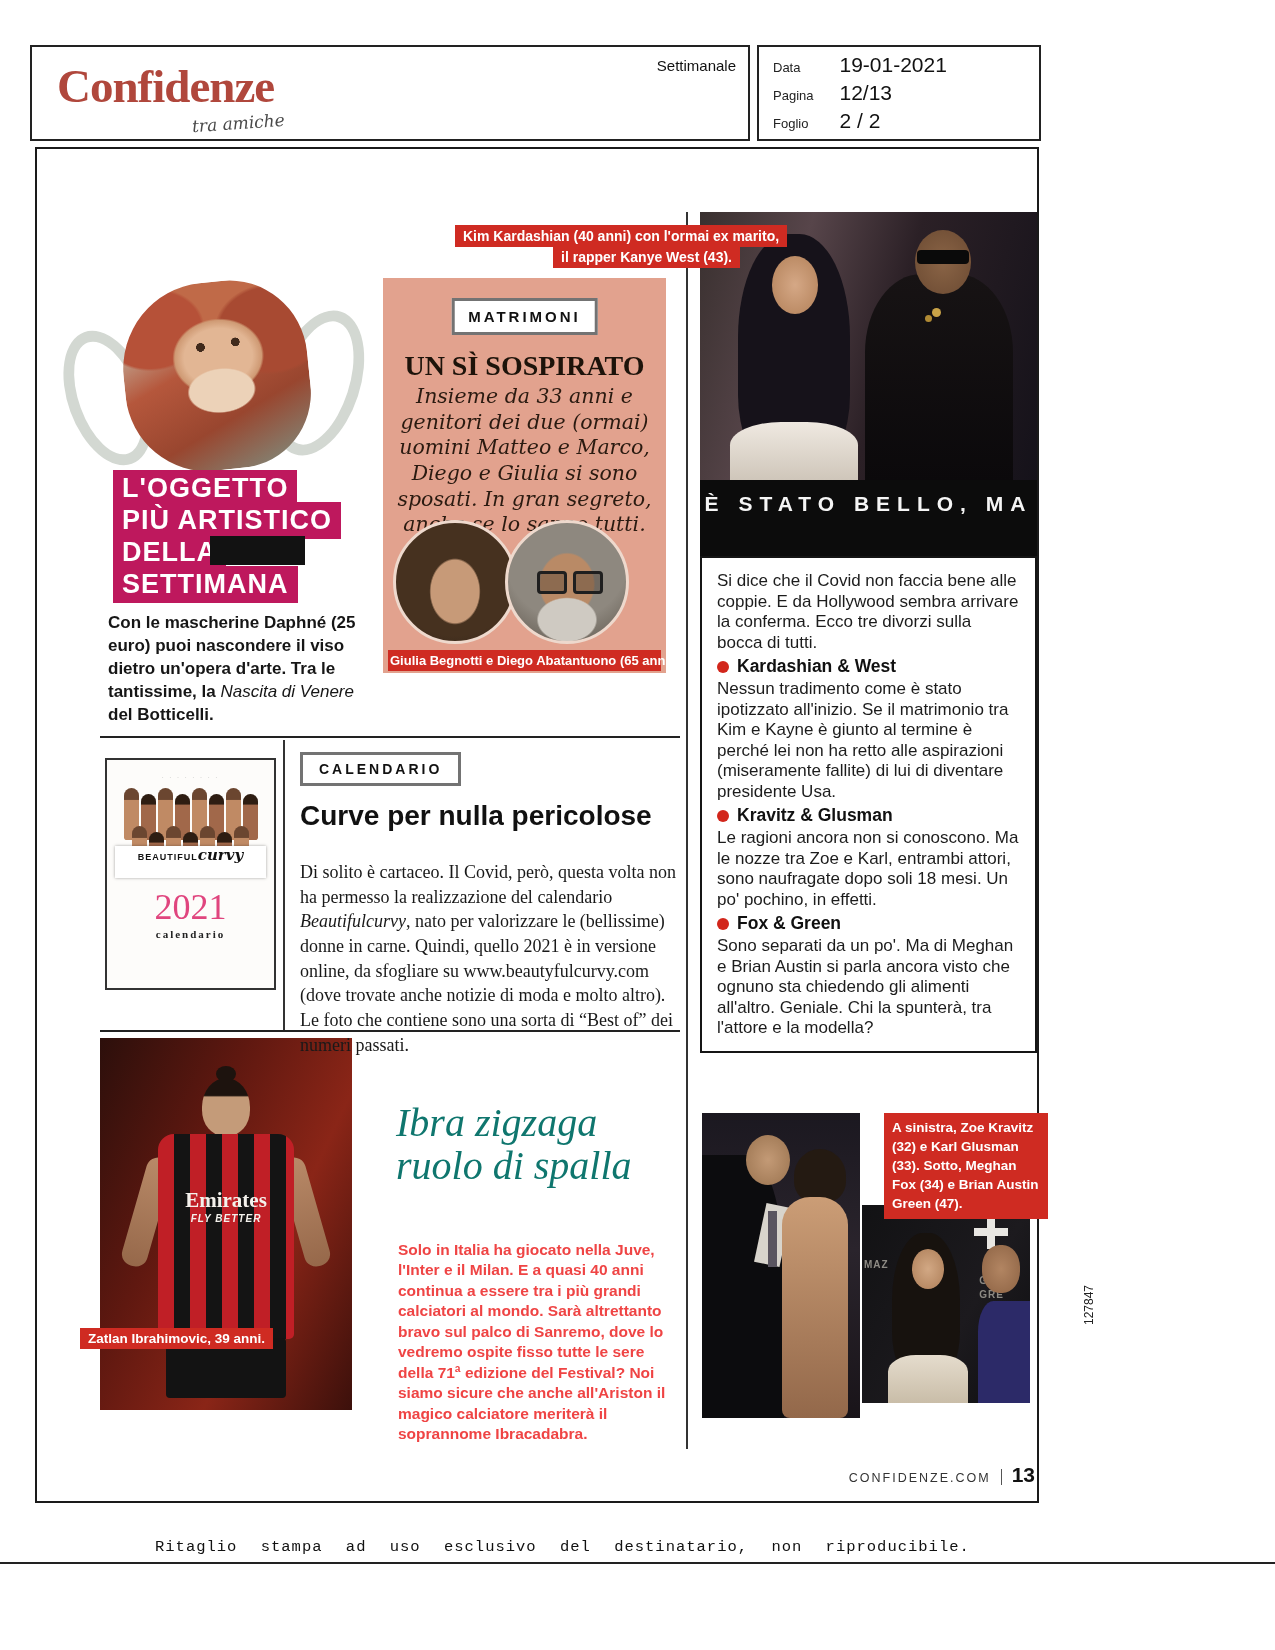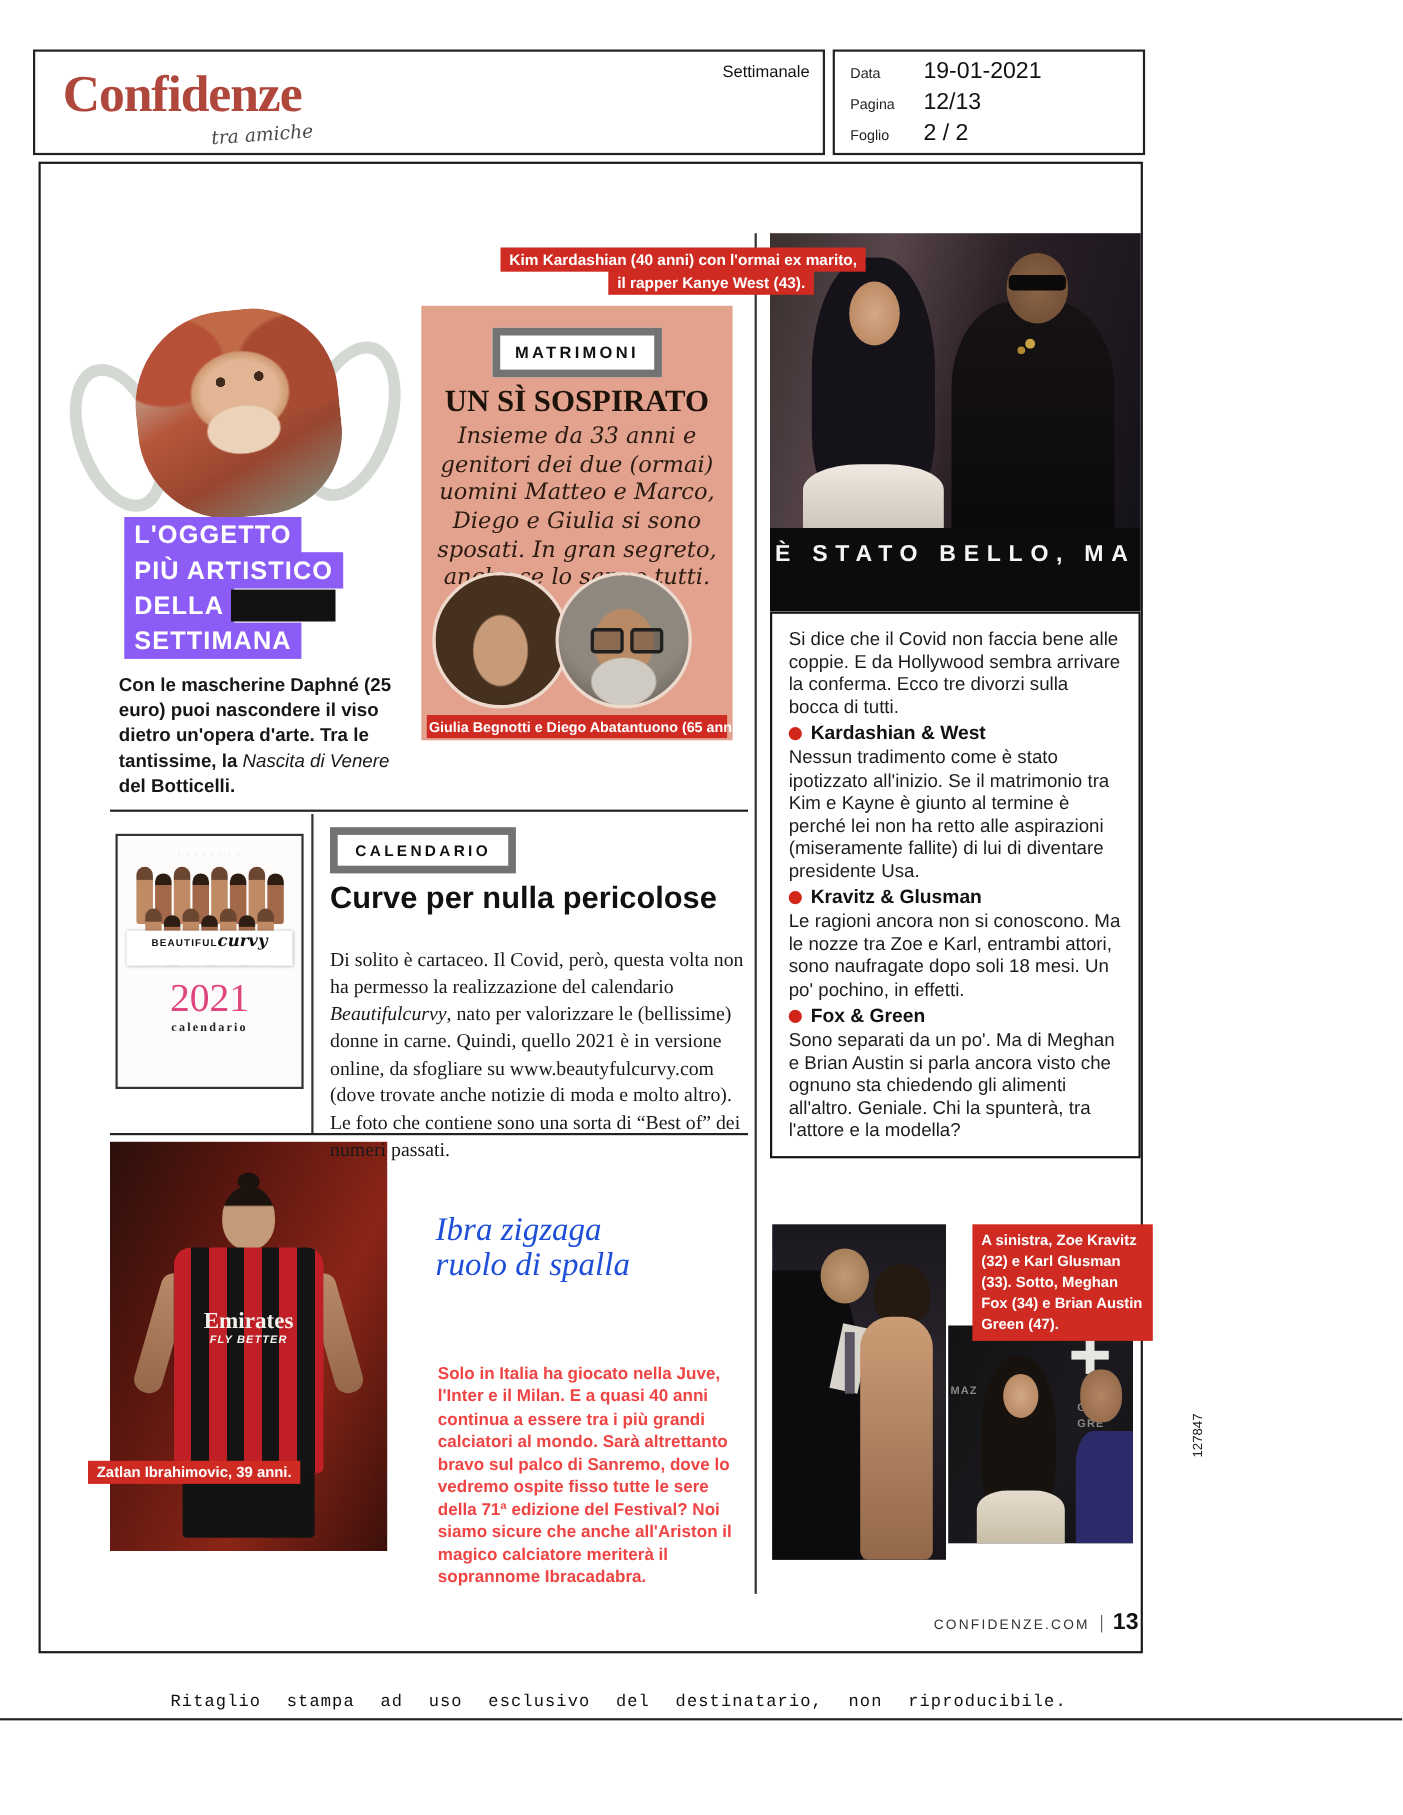--- a/index.html
+++ b/index.html
@@ -32,21 +32,21 @@
     background:
       radial-gradient(circle 7px at 43% 34%, #402a1c 0 60%, transparent 65%),
       radial-gradient(circle 7px at 62% 33%, #402a1c 0 60%, transparent 65%),
       radial-gradient(ellipse 52px 34px at 52% 58%, #ecd2b8 0 62%, transparent 66%),
       radial-gradient(ellipse 62px 52px at 52% 40%, #e2b694 0 55%, #cf9a74 70%, transparent 74%),
       radial-gradient(ellipse 70px 55px at 18% 22%, #b65138 0 70%, transparent 75%),
       radial-gradient(ellipse 75px 60px at 82% 28%, #a84a32 0 70%, transparent 76%),
       radial-gradient(ellipse 90px 45px at 50% 8%, #c06a48 0 70%, transparent 78%),
       linear-gradient(155deg,#9cb3a6 0%,#c4b5a2 18%,#b5573c 42%,#99462f 68%,#7d9385 100%);
   }
-  .blk{position:absolute;background:#8b5cf6;color:#fff;font-weight:bold;font-size:23px;
+  .blk{position:absolute;background:#be185d;color:#fff;font-weight:bold;font-size:27px;
        padding:3px 9px;letter-spacing:1px;white-space:nowrap;}
   .oggetto-body{font-weight:bold;font-size:17px;line-height:1.35;color:#161616;}
   .oggetto-body .it{font-style:italic;font-weight:normal;}
 
   .cal-box{border:2px solid #333;background:#fdfcfa;}
   .cal-topline{font-size:6px;color:#999;letter-spacing:2px;text-align:center;}
   .crowd{display:flex;justify-content:center;align-items:flex-end;gap:2px;}
   .person{width:15px;height:52px;border-radius:8px 8px 3px 3px;}
   .person:nth-child(odd){background:linear-gradient(#6b4630 22%,#c08a64 24%);}
   .person:nth-child(even){background:linear-gradient(#2e1d12 22%,#a1684a 24%);height:46px;}
@@ -66,41 +66,41 @@
   .jersey-text{position:absolute;color:#f4f1ec;text-align:center;width:100%;}
   .jersey-text .sp{font-family:"Liberation Serif",serif;font-size:21px;font-weight:bold;display:block;}
   .jersey-text .tg{font-style:italic;font-weight:bold;font-size:10px;letter-spacing:1px;display:block;}
   .shorts{position:absolute;background:#131313;border-radius:4px;}
 
   .red-cap{background:var(--red);color:#fff;font-weight:bold;font-size:13.5px;
            padding:3px 8px;white-space:nowrap;}
 
   
   .salmon{background:var(--salmon);}
-  .kicker{background:#fff;border:7px solid #737373;color:#111;font-weight:bold;
+  .kicker{background:#fff;border:3px solid #737373;color:#111;font-weight:bold;
           letter-spacing:3px;font-size:15px;text-align:center;padding:7px 14px;white-space:nowrap;}
   .matri-title{font-family:"Liberation Serif",serif;font-weight:bold;font-size:28px;color:#1d130a;text-align:center;}
   .matri-body{font-family:"DejaVu Serif",serif;font-style:italic;font-size:20.5px;line-height:1.25;
               color:#2a1a10;text-align:center;}
   .circle{position:absolute;width:118px;height:118px;border-radius:50%;border:3px solid #eed9cd;overflow:hidden;}
   .circle.woman{background:
       radial-gradient(ellipse 40px 52px at 50% 58%, #c79a78 0 60%, transparent 64%),
       radial-gradient(circle at 50% 38%, #46311f 0 72%, #33241a 100%);}
   .circle.man{background:
       radial-gradient(ellipse 46px 34px at 50% 82%, #cfcac2 0 62%, transparent 66%),
       radial-gradient(ellipse 44px 50px at 50% 52%, #b98a66 0 60%, transparent 64%),
       radial-gradient(circle at 50% 30%, #8e887f 0 60%, #5e564c 100%);}
   .glasses{position:absolute;display:flex;gap:6px;}
   .lens{width:24px;height:17px;border:3px solid #1f1f1f;border-radius:4px;background:rgba(60,50,40,.35);}
 
   
   .sec-title{font-weight:bold;font-size:28px;color:#111;}
   .serif-body{font-family:"Liberation Serif",serif;font-size:18px;line-height:1.37;color:#191919;}
   .serif-body .it{font-style:italic;}
-  .uomo-title{font-family:"Liberation Serif",serif;font-style:italic;font-size:30px;line-height:1.07;color:#1d4ed8;}
+  .uomo-title{font-family:"Liberation Serif",serif;font-style:italic;font-size:40px;line-height:1.07;color:#0f766e;}
   .uomo-body{color:#ef4444;font-weight:bold;font-size:15.5px;line-height:1.32;}
 
   
   .kim-photo{background:linear-gradient(105deg,#39302f 0%,#57454a 28%,#2b2026 55%,#15121a 100%);overflow:hidden;}
   .kim-hair{position:absolute;background:#16121a;border-radius:45% 45% 30% 30%;}
   .kim-face{position:absolute;background:radial-gradient(#d5a886,#b28058);border-radius:50%;}
   .kim-dress{position:absolute;background:linear-gradient(#efe9e1,#cfc6ba);border-radius:40% 40% 0 0;}
   .kanye{position:absolute;background:linear-gradient(#171314,#0b090b);border-radius:38% 38% 0 0;}
   .kanye-face{position:absolute;background:radial-gradient(#8a6446,#6b4a32);border-radius:50%;}
   .shades{position:absolute;background:#0a0a0a;border-radius:4px;}

